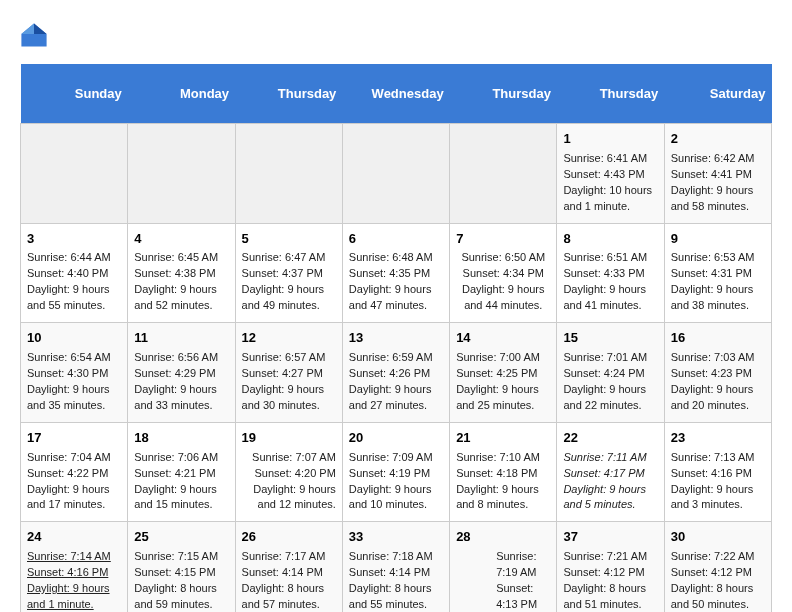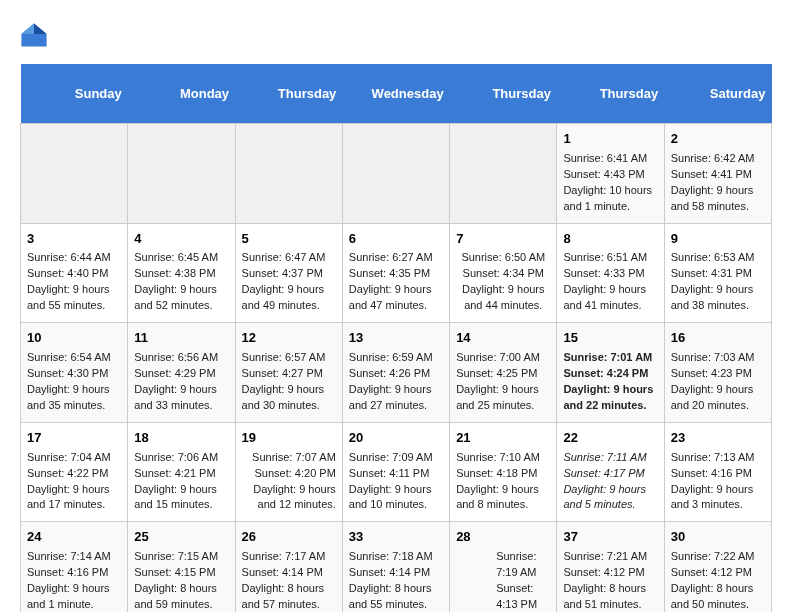--- a/index.html
+++ b/index.html
@@ -159,21 +159,21 @@
 Daylight: 9 hours and 52 minutes.</div>
         </td>
         <td>
           <span class="day-num">5</span>
           <div class="day-info" style="white-space: pre-line;">Sunrise: 6:47 AM
 Sunset: 4:37 PM
 Daylight: 9 hours and 49 minutes.</div>
         </td>
         <td>
           <span class="day-num">6</span>
-          <div class="day-info" style="white-space: pre-line;">Sunrise: 6:27 AM
+          <div class="day-info" style="white-space: pre-line;">Sunrise: 6:48 AM
 Sunset: 4:35 PM
 Daylight: 9 hours and 47 minutes.</div>
         </td>
         <td>
           <span class="day-num">7</span>
           <div class="day-info" style="white-space: pre-line; text-align: center;">Sunrise: 6:50 AM
 Sunset: 4:34 PM
 Daylight: 9 hours and 44 minutes.</div>
         </td>
         <td>
@@ -215,21 +215,21 @@
 Daylight: 9 hours and 27 minutes.</div>
         </td>
         <td>
           <span class="day-num">14</span>
           <div class="day-info" style="white-space: pre-line;">Sunrise: 7:00 AM
 Sunset: 4:25 PM
 Daylight: 9 hours and 25 minutes.</div>
         </td>
         <td>
           <span class="day-num">15</span>
-          <div class="day-info" style="white-space: pre-line; font-weight: bold;">Sunrise: 7:01 AM
+          <div class="day-info" style="white-space: pre-line;">Sunrise: 7:01 AM
 Sunset: 4:24 PM
 Daylight: 9 hours and 22 minutes.</div>
         </td>
         <td>
           <span class="day-num">16</span>
           <div class="day-info" style="white-space: pre-line;">Sunrise: 7:03 AM
 Sunset: 4:23 PM
 Daylight: 9 hours and 20 minutes.</div>
         </td>
       </tr>
@@ -248,21 +248,21 @@
         </td>
         <td>
           <span class="day-num">19</span>
           <div class="day-info" style="white-space: pre-line; text-align: right;">Sunrise: 7:07 AM
 Sunset: 4:20 PM
 Daylight: 9 hours and 12 minutes.</div>
         </td>
         <td>
           <span class="day-num">20</span>
           <div class="day-info" style="white-space: pre-line;">Sunrise: 7:09 AM
-Sunset: 4:11 PM
+Sunset: 4:19 PM
 Daylight: 9 hours and 10 minutes.</div>
         </td>
         <td>
           <span class="day-num">21</span>
           <div class="day-info" style="white-space: pre-line;">Sunrise: 7:10 AM
 Sunset: 4:18 PM
 Daylight: 9 hours and 8 minutes.</div>
         </td>
         <td>
           <span class="day-num">22</span>
@@ -273,21 +273,21 @@
         <td>
           <span class="day-num">23</span>
           <div class="day-info" style="white-space: pre-line;">Sunrise: 7:13 AM
 Sunset: 4:16 PM
 Daylight: 9 hours and 3 minutes.</div>
         </td>
       </tr>
       <tr>
         <td>
           <span class="day-num">24</span>
-          <div class="day-info" style="white-space: pre-line;">Sunrise: 7:14 AM
+          <div class="day-info" style="white-space: pre-line; text-decoration: underline;">Sunrise: 7:14 AM
 Sunset: 4:16 PM
 Daylight: 9 hours and 1 minute.</div>
         </td>
         <td>
           <span class="day-num">25</span>
           <div class="day-info" style="white-space: pre-line;">Sunrise: 7:15 AM
 Sunset: 4:15 PM
 Daylight: 8 hours and 59 minutes.</div>
         </td>
         <td>

